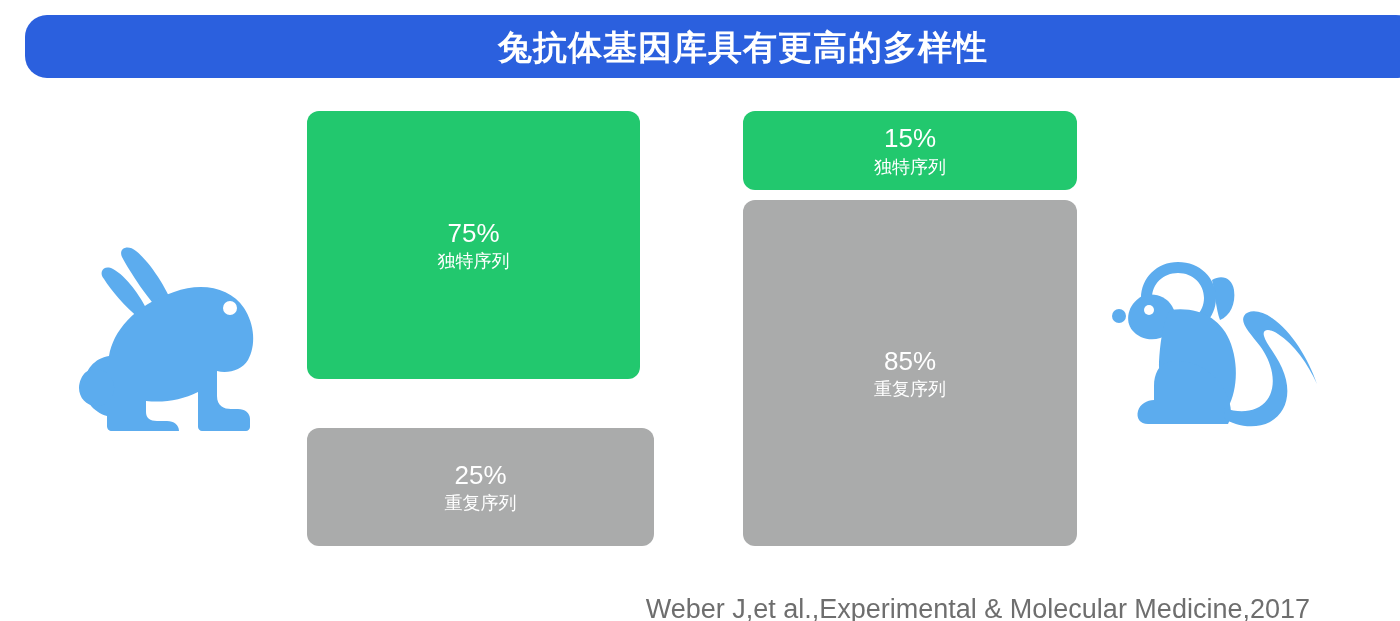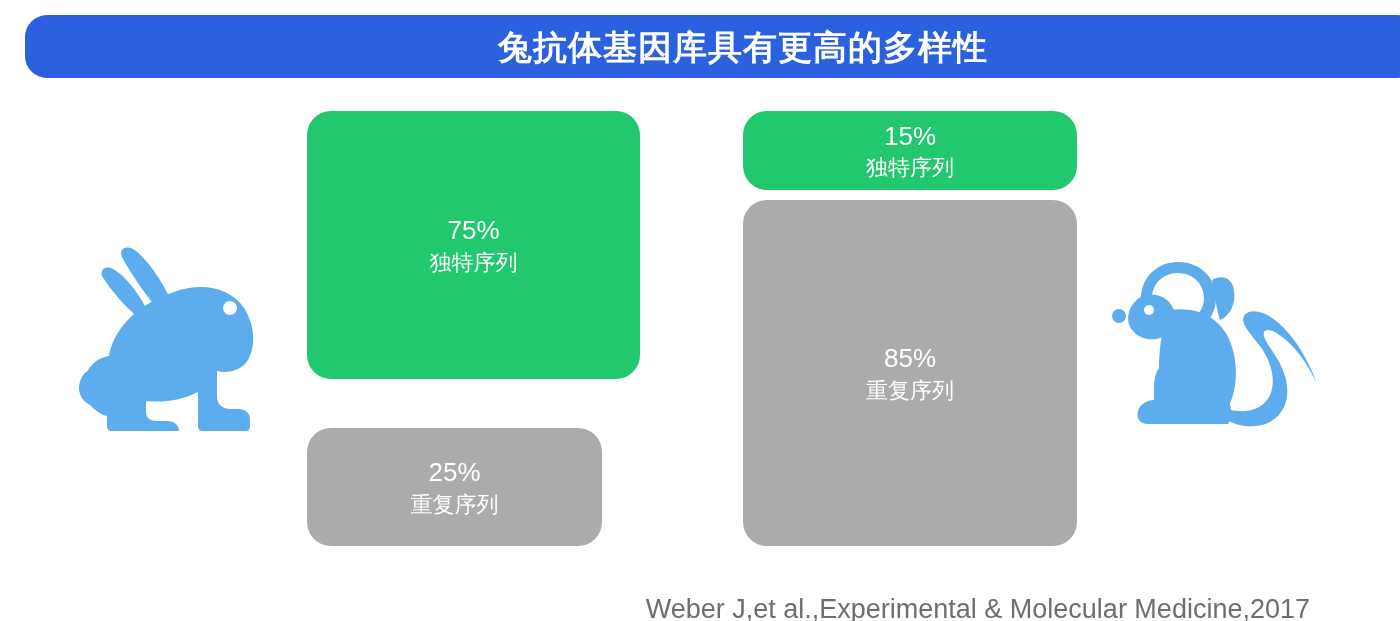--- a/index.html
+++ b/index.html
@@ -52,38 +52,38 @@
     left: 1112px;
     top: 258px;
     width: 225px;
     height: 175px;
   }
   .animal-icon svg { display: block; width: 100%; height: 100%; }
 
   
   .block {
     position: absolute;
-    border-radius: 24px;
+    border-radius: 12px;
     display: flex;
     flex-direction: column;
     align-items: center;
     justify-content: center;
     color: #ffffff;
     text-align: center;
     line-height: 1.32;
   }
   .block .pct   { font-size: 26px; font-weight: normal; }
-  .block .label { font-size: 22px; font-weight: normal; }
+  .block .label { font-size: 18px; font-weight: normal; }
 
   .block.green { background: #22C86E; }
   .block.gray  { background: #AAABAB; }
 
   
   #rabbit-unique   { left: 307px; top: 111px; width: 333px; height: 268px; }
-  #rabbit-repeat   { left: 307px; top: 428px; width: 295px; height: 118px; }
+  #rabbit-repeat   { left: 307px; top: 428px; width: 347px; height: 118px; }
 
   
   #mouse-unique    { left: 743px; top: 111px; width: 334px; height: 79px; }
   #mouse-repeat    { left: 743px; top: 200px; width: 334px; height: 346px; text-align: center; }
 
   
   #citation {
     position: absolute;
     left: 0;
     top: 578px;

